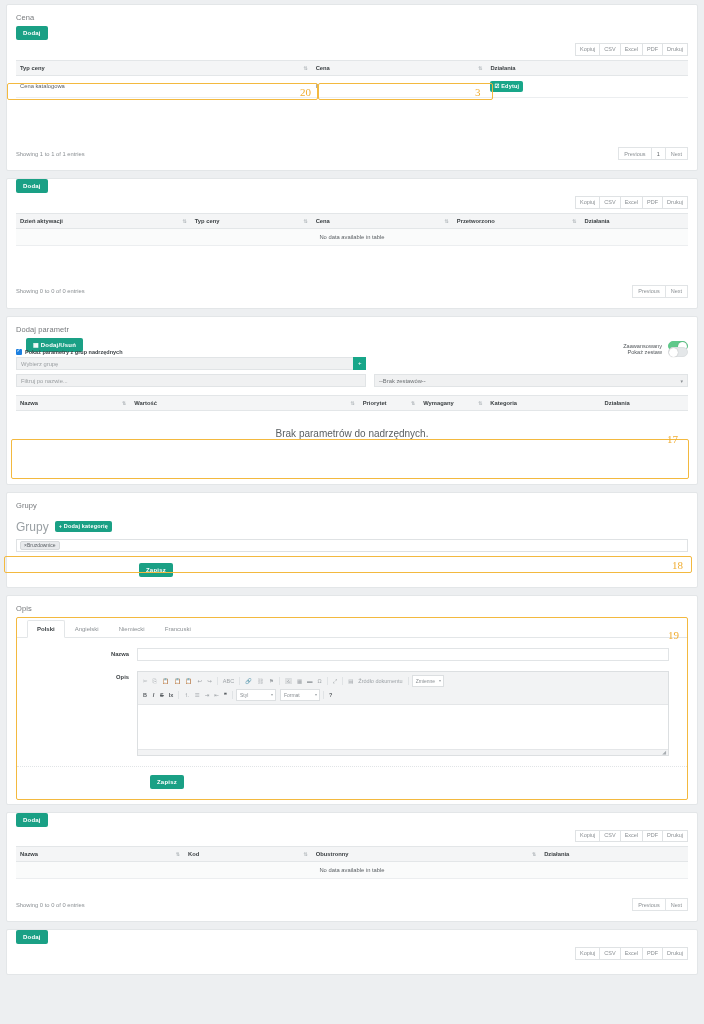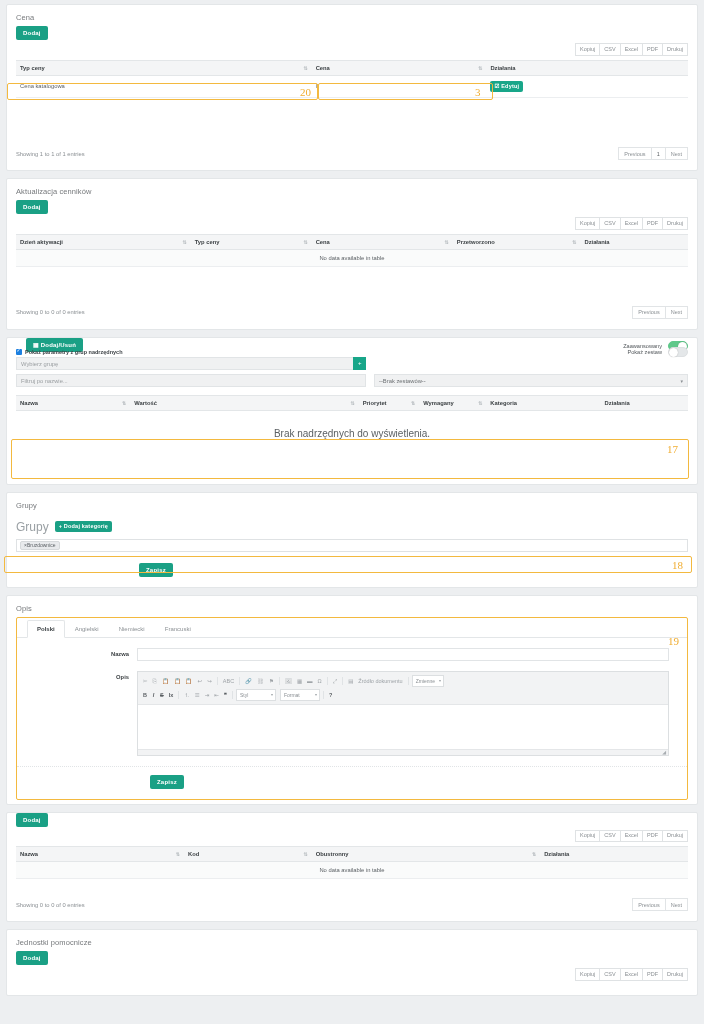--- a/index.html
+++ b/index.html
@@ -268,21 +268,20 @@
       </div>
 
       <div class="hl-box" style="left:0px; top:57px; width:311px; height:17px;"></div>
       <div class="hl-box" style="left:311px; top:57px; width:175px; height:17px;"></div>
       <span class="anno" style="left:293px; top:61px;">20</span>
       <span class="anno" style="left:468px; top:61px;">3</span>
     </div>
   </div>
 
   <div class="panel">
-    <div class="panel-title">Aktualizacja cenników</div>
     <div class="panel-body">
       <button class="btn">Dodaj</button>
 
       <div class="dt-buttons">
         <span class="dt-btn">Kopiuj</span><span class="dt-btn">CSV</span><span class="dt-btn">Excel</span><span class="dt-btn">PDF</span><span class="dt-btn">Drukuj</span>
       </div>
 
       <table class="dt">
         <thead>
           <tr>
@@ -305,20 +304,21 @@
       <div class="tfoot-row">
         <span>Showing 0 to 0 of 0 entries</span>
         <span class="pager">
           <span class="pg">Previous</span><span class="pg">Next</span>
         </span>
       </div>
     </div>
   </div>
 
   <div class="panel">
+    <div class="panel-title">Dodaj parametr</div>
     <div class="panel-body">
       <div style="padding-left:10px">
         <button class="btn">▦ <span>Dodaj/Usuń</span></button>
       </div>
 
       <div class="toggle-row" style="margin-top:-11px">
         <span class="toggle-label">Zaawansowany</span>
         <span class="switch on">
             <span class="knob"></span>
           </span>
@@ -361,26 +361,26 @@
             <th style="width:17%"><span>Nazwa</span><span class="sort">⇅</span></th>
             <th style="width:34%"><span>Wartość</span><span class="sort">⇅</span></th>
             <th style="width:9%"><span>Priorytet</span><span class="sort">⇅</span></th>
             <th style="width:10%"><span>Wymagany</span><span class="sort">⇅</span></th>
             <th style="width:17%"><span>Kategoria</span></th>
             <th><span>Działania</span></th>
           </tr>
         </thead>
       </table>
 
-      <div class="empty-params">Brak nadrzędnych do wyświetlenia.</div>
+      <div class="empty-params">Brak parametrów do nadrzędnych.</div>
 
       <div class="spacer-sm" style="height:18px"></div>
 
       <div class="hl-box" style="left:4px; top:101px; width:678px; height:40px;"></div>
-      <span class="anno" style="left:660px; top:106px;">17</span>
+      <span class="anno" style="left:660px; top:96px;">17</span>
     </div>
   </div>
 
   <div class="panel">
     <div class="panel-title">Grupy</div>
     <div class="panel-body">
       <div class="grupy-head">
         <h2>Grupy</h2>
         <button class="btn btn-sm">+ Dodaj kategorię</button>
       </div>
@@ -395,21 +395,21 @@
 
       <div class="hl-box" style="left:-3px; top:36px; width:688px; height:17px;"></div>
       <span class="anno" style="left:665px; top:40px;">18</span>
     </div>
   </div>
 
   <div class="panel">
     <div class="panel-title">Opis</div>
     <div class="panel-body" style="padding-bottom:4px">
       <div style="border:1.5px solid #f3b93f; border-radius:2px; padding:2px 0 10px 0; position:relative;">
-        <span class="anno" style="right:8px; top:18px;">19</span>
+        <span class="anno" style="right:8px; top:12px;">19</span>
 
         <div class="tabs">
           <div class="tab active">Polski</div>
           <div class="tab">Angielski</div>
           <div class="tab">Niemiecki</div>
           <div class="tab">Francuski</div>
         </div>
 
         <div class="form-row">
           <div class="form-label">Nazwa</div>
@@ -513,21 +513,20 @@
       <div class="tfoot-row">
         <span>Showing 0 to 0 of 0 entries</span>
         <span class="pager">
           <span class="pg">Previous</span><span class="pg">Next</span>
         </span>
       </div>
     </div>
   </div>
 
   <div class="panel">
-    <div class="panel-title">Jednostki pomocnicze</div>
     <div class="panel-body">
       <button class="btn">Dodaj</button>
 
       <div class="dt-buttons">
         <span class="dt-btn">Kopiuj</span><span class="dt-btn">CSV</span><span class="dt-btn">Excel</span><span class="dt-btn">PDF</span><span class="dt-btn">Drukuj</span>
       </div>
 
       
 
       

